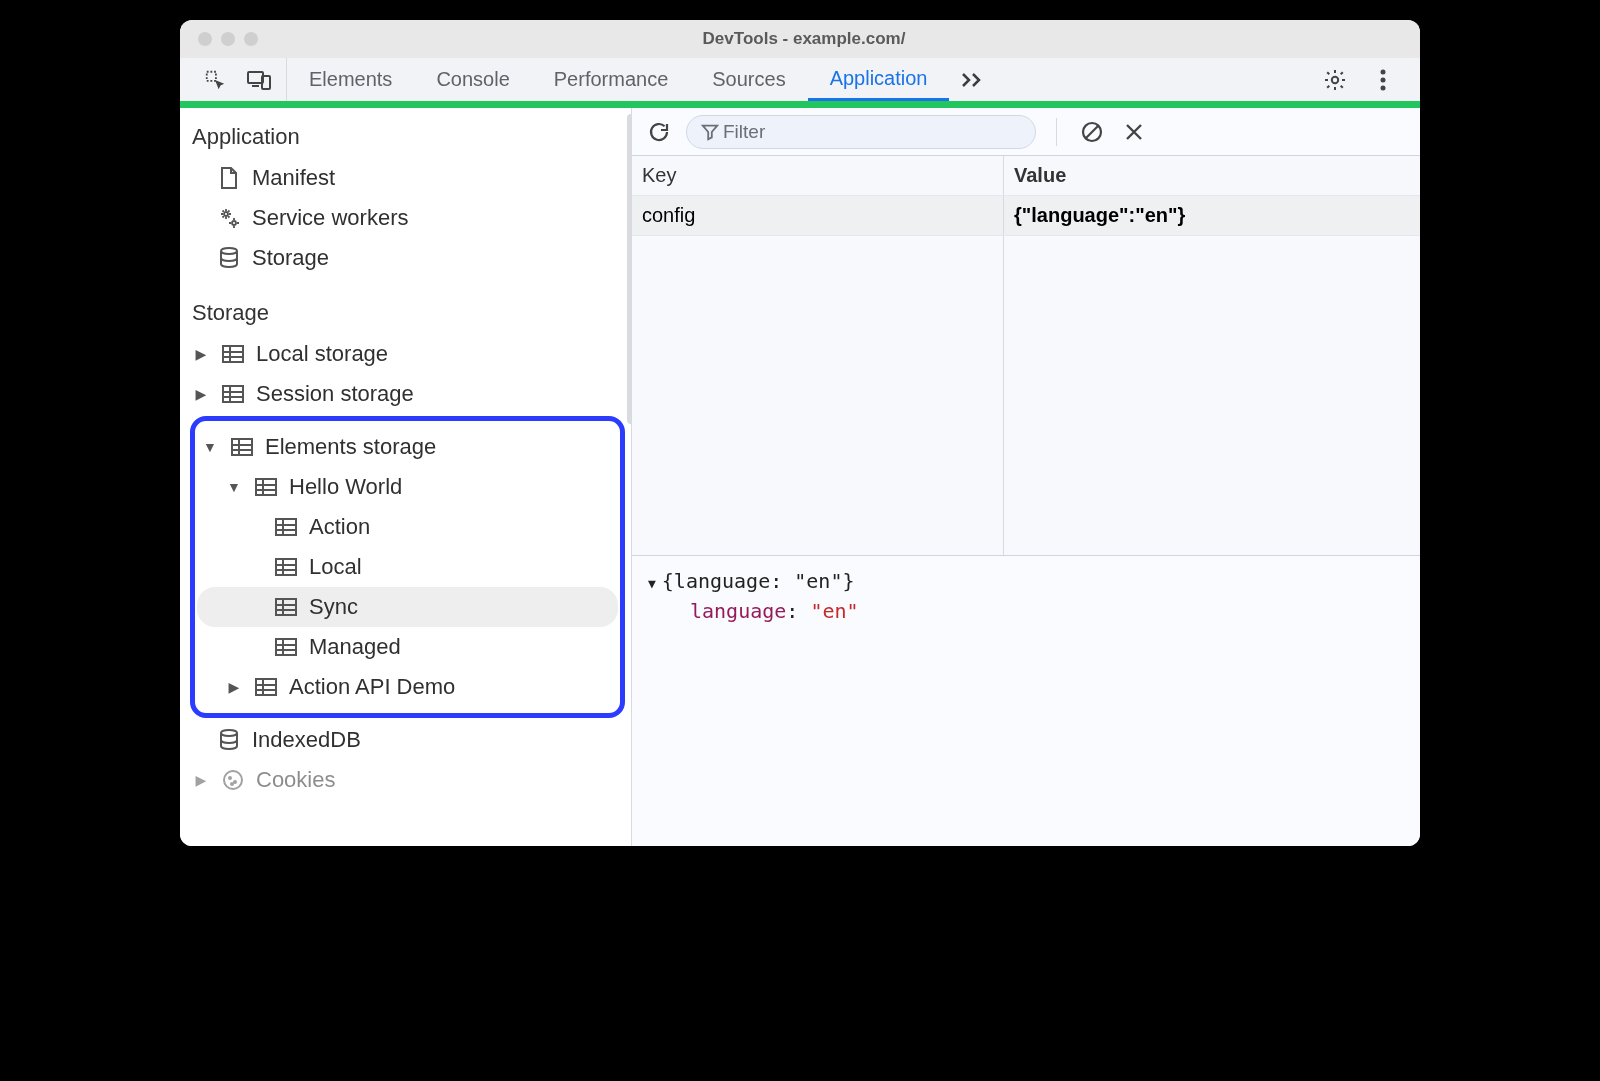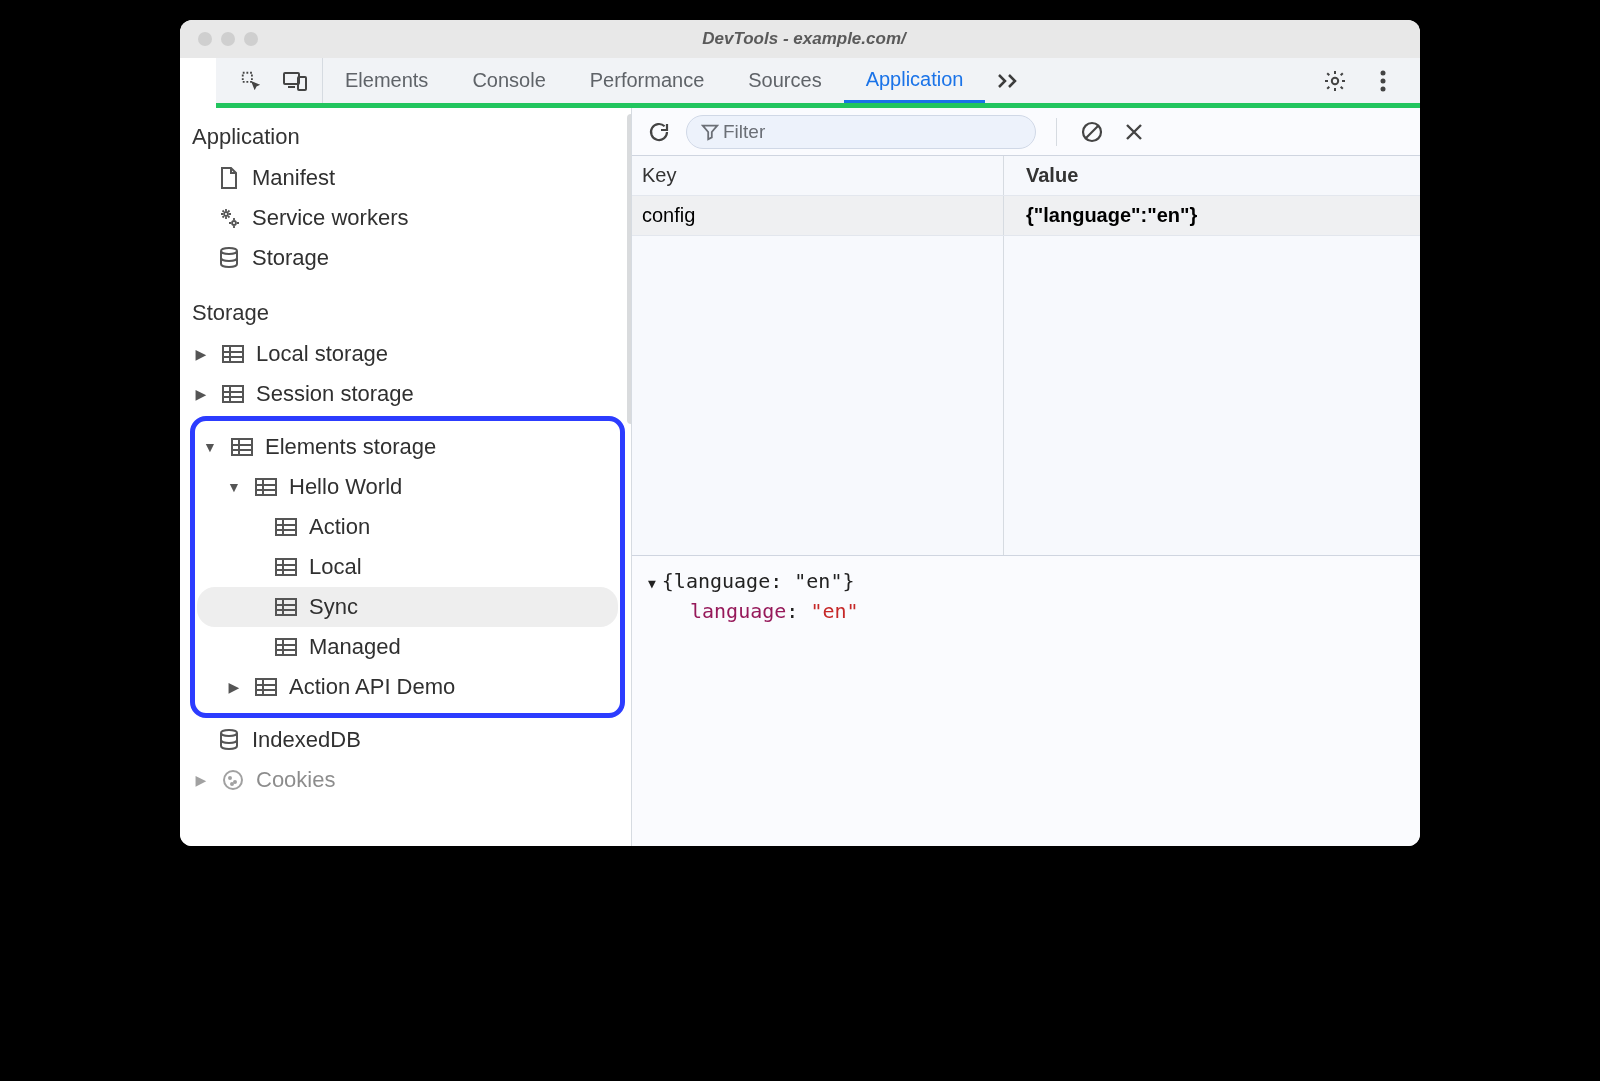--- a/index.html
+++ b/index.html
@@ -38,30 +38,28 @@
   padding-left: 18px;
 }
 .dot { width: 14px; height: 14px; border-radius: 50%; background: #cfcfcf; }
 .titlebar .title {
   position: absolute;
   left: 8px; right: 0;
   text-align: center;
   font-size: 17px;
   font-weight: 600;
   color: #5a5a5a;
-  font-style: italic;
 }
 .tabbar {
   height: 50px;
   background: #f1f3f6;
-  border-bottom: 5px solid #22c55e;
+  border-bottom: 7px solid #22c55e;
   display: flex;
   align-items: stretch;
   padding: 0 8px;
-  margin-left: 36px;
 }
 .tb-left { display: flex; align-items: center; gap: 14px; padding: 0 12px; border-right: 1px solid #d6dbe1; }
 .tabs { display: flex; align-items: stretch; flex: 1; overflow: hidden; }
 .tab {
   display: flex;
   align-items: center;
   padding: 0 22px;
   font-size: 20px;
   color: #5f6368;
   cursor: pointer;
@@ -150,21 +148,21 @@
 }
 .tb-sep { width: 1px; height: 28px; background: #d6dbe1; margin: 0 8px; }
 .table {
   display: flex;
   flex-direction: column;
   flex: 0 0 400px;
   background: #fff;
   border-bottom: 1px solid #cfd5e0;
   overflow: hidden;
 }
-.trow { display: flex; border-bottom: 1px solid #e3e7ee; font-size: 20px; gap: 12px; }
+.trow { display: flex; border-bottom: 1px solid #e3e7ee; font-size: 20px; }
 .trow.header { background: #f6f8fc; color: #333; }
 .trow.data0 { background: #eff0f2; }
 .trow.data1 { background: #f7f9fd; }
 .tcell { padding: 8px 10px; }
 .kcol { width: 372px; border-right: 1px solid #d6dbe1; }
 .vcol { flex: 1; font-weight: bold; }
 .preview {
   padding: 10px 16px;
   font-family: Menlo, Consolas, monospace;
   font-size: 20px;

